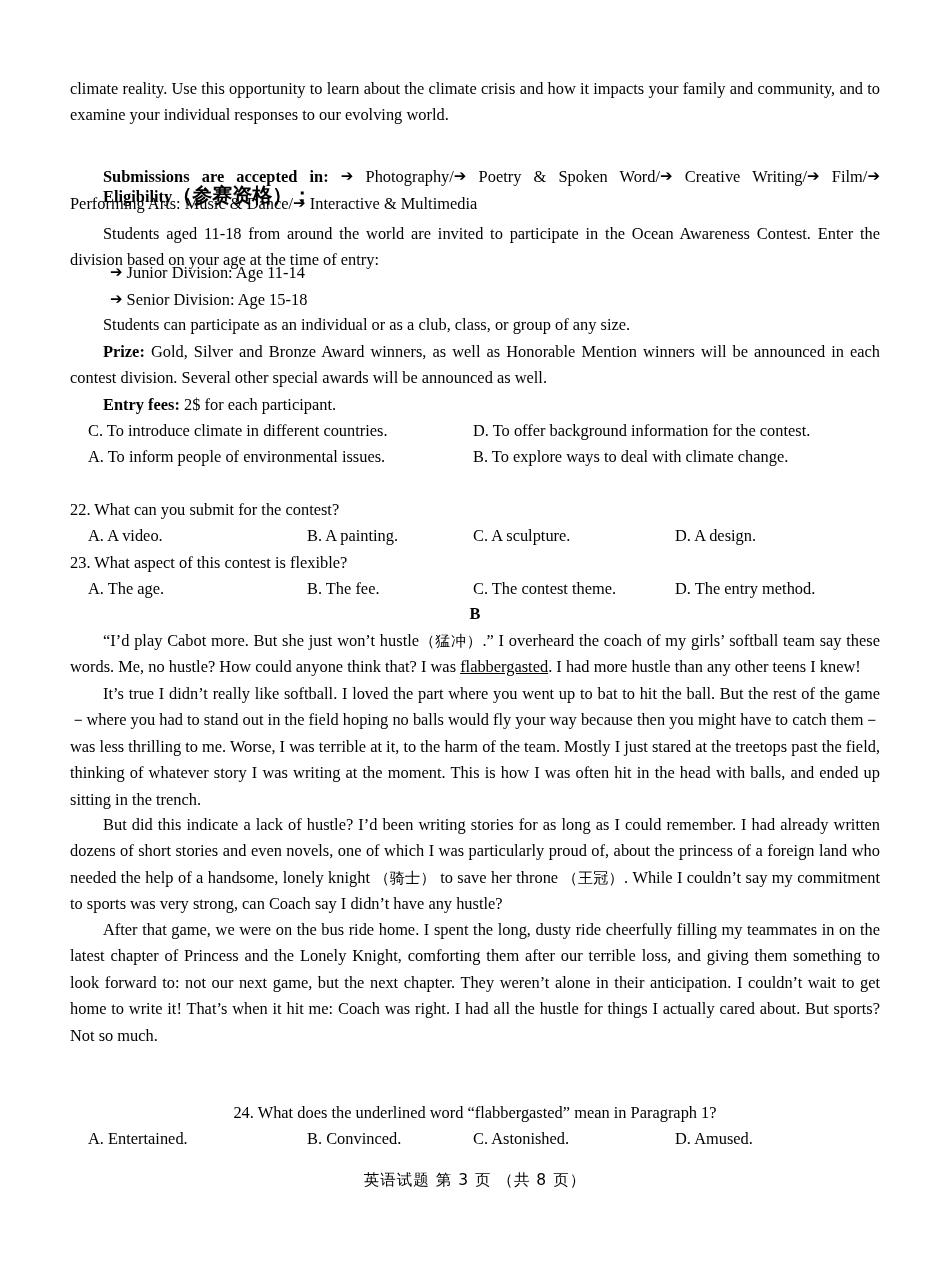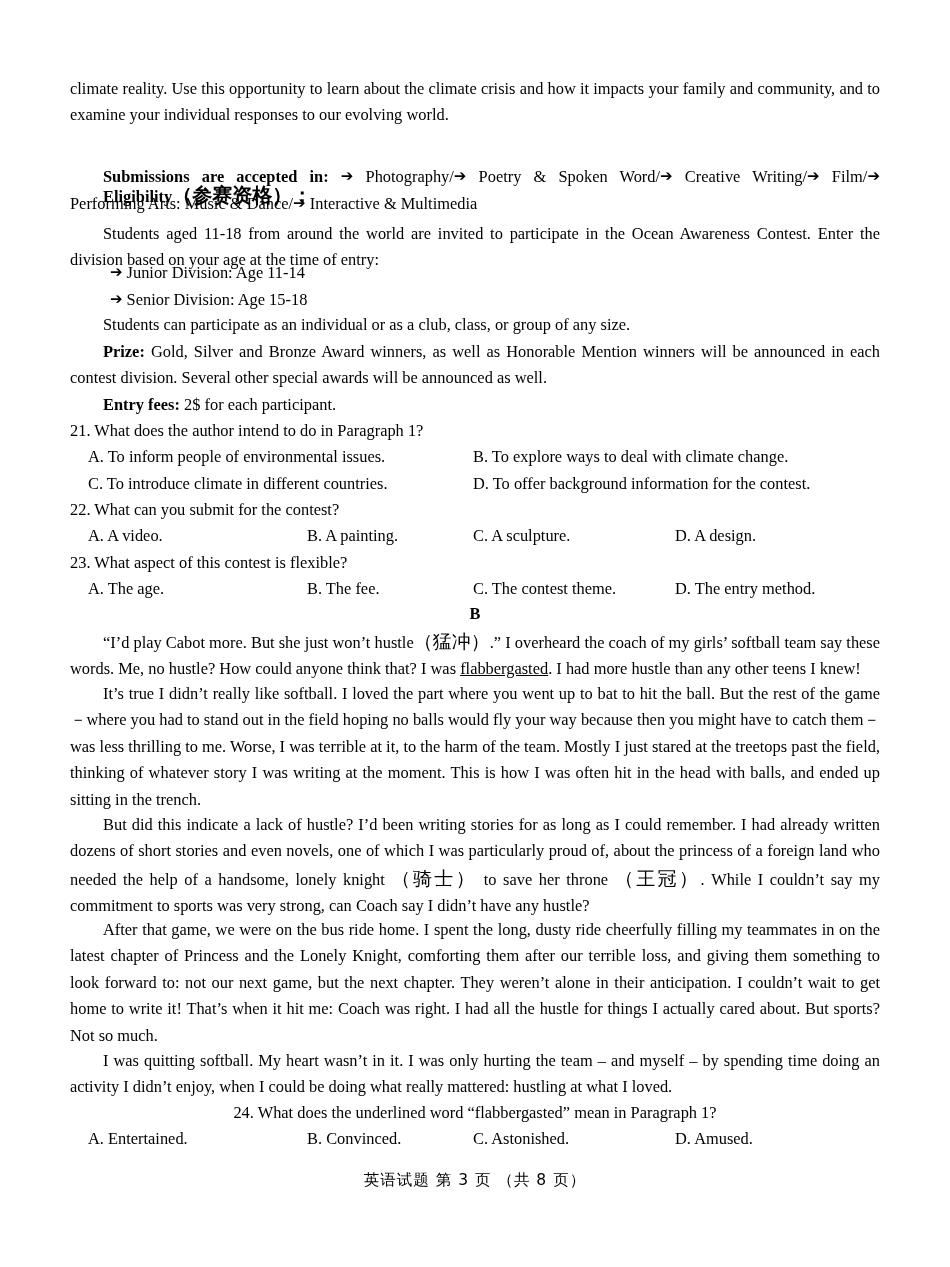--- a/index.html
+++ b/index.html
@@ -48,21 +48,21 @@
     text-align-last: left;
   }
   p.para.justify-all {
     text-align-last: justify;
   }
 
   b, .b { font-weight: bold; }
 
   .cn {
     font-family: "DejaVu Sans", "Liberation Sans", sans-serif;
-    font-size: 19px;
+    font-size: 15px;
   }
   .cn-bold {
     font-family: "DejaVu Sans", "Liberation Sans", sans-serif;
     font-size: 20px;
     font-weight: bold;
   }
 
   .arrow {
     font-family: "DejaVu Sans", sans-serif;
     font-size: 15px;
@@ -158,28 +158,27 @@
 
   <div class="body-text" style="top:339px;">
     <p class="para indent lastline-left"><b>Prize:</b> <span>Gold, Silver and Bronze Award winners, as well as Honorable Mention winners will be announced in each contest division. Several other special awards will be announced as well.</span></p>
   </div>
 
   <div class="body-text" style="top:392px;">
     <p class="para indent lastline-left"><b>Entry fees:</b> <span>2$ for each participant.</span></p>
   </div>
 
   <div class="body-text" style="top:418px;">
-    <p class="q-stem">21. What does the author intend to do in Paragraph 1?</p>
+    <div class="opt-row opt-2col">
+      <span class="opt c0">C. To introduce climate in different countries.</span>
+      <span class="opt c1">D. To offer background information for the contest.</span>
+    </div>
     <div class="opt-row opt-2col">
       <span class="opt c0">A. To inform people of environmental issues.</span>
       <span class="opt c1">B. To explore ways to deal with climate change.</span>
-    </div>
-    <div class="opt-row opt-2col">
-      <span class="opt c0">C. To introduce climate in different countries.</span>
-      <span class="opt c1">D. To offer background information for the contest.</span>
     </div>
   </div>
 
   <div class="body-text" style="top:497px;">
     <p class="q-stem">22. What can you submit for the contest?</p>
     <div class="opt-row opt-4col">
       <span class="opt c0">A. A video.</span>
       <span class="opt c1">B. A painting.</span>
       <span class="opt c2">C. A sculpture.</span>
       <span class="opt c3">D. A design.</span>
@@ -209,23 +208,20 @@
   </div>
 
   <div class="body-text" style="top:812px;">
     <p class="para indent lastline-left"><span>But did this indicate a lack of hustle? I’d been writing stories for as long as I could remember. I had already written dozens of short stories and even novels, one of which I was particularly proud of, about the princess of a foreign land who needed the help of a handsome, lonely knight </span><span class="cn">（骑士）</span><span> to save her throne </span><span class="cn">（王冠）</span><span>. While I couldn’t say my commitment to sports was very strong, can Coach say I didn’t have any hustle?</span></p>
   </div>
 
   <div class="body-text" style="top:917px;">
     <p class="para indent lastline-left">After that game, we were on the bus ride home. I spent the long, dusty ride cheerfully filling my teammates in on the latest chapter of Princess and the Lonely Knight, comforting them after our terrible loss, and giving them something to look forward to: not our next game, but the next chapter. They weren’t alone in their anticipation. I couldn’t wait to get home to write it! That’s when it hit me: Coach was right. I had all the hustle for things I actually cared about. But sports? Not so much.</p>
   </div>
 
-  <div class="body-text" style="top:1048px;">
-    <p class="para indent lastline-left">I was quitting softball. My heart wasn’t in it. I was only hurting the team – and myself – by spending time doing an activity I didn’t enjoy, when I could be doing what really mattered: hustling at what I loved.</p>
-  </div>
 
   <div class="body-text" style="top:1100px;text-align:center;">
     <p class="q-stem">24. What does the underlined word “flabbergasted” mean in Paragraph 1?</p>
     <div class="opt-row opt-4col">
       <span class="opt c0">A. Entertained.</span>
       <span class="opt c1">B. Convinced.</span>
       <span class="opt c2">C. Astonished.</span>
       <span class="opt c3">D. Amused.</span>
     </div>
   </div>

